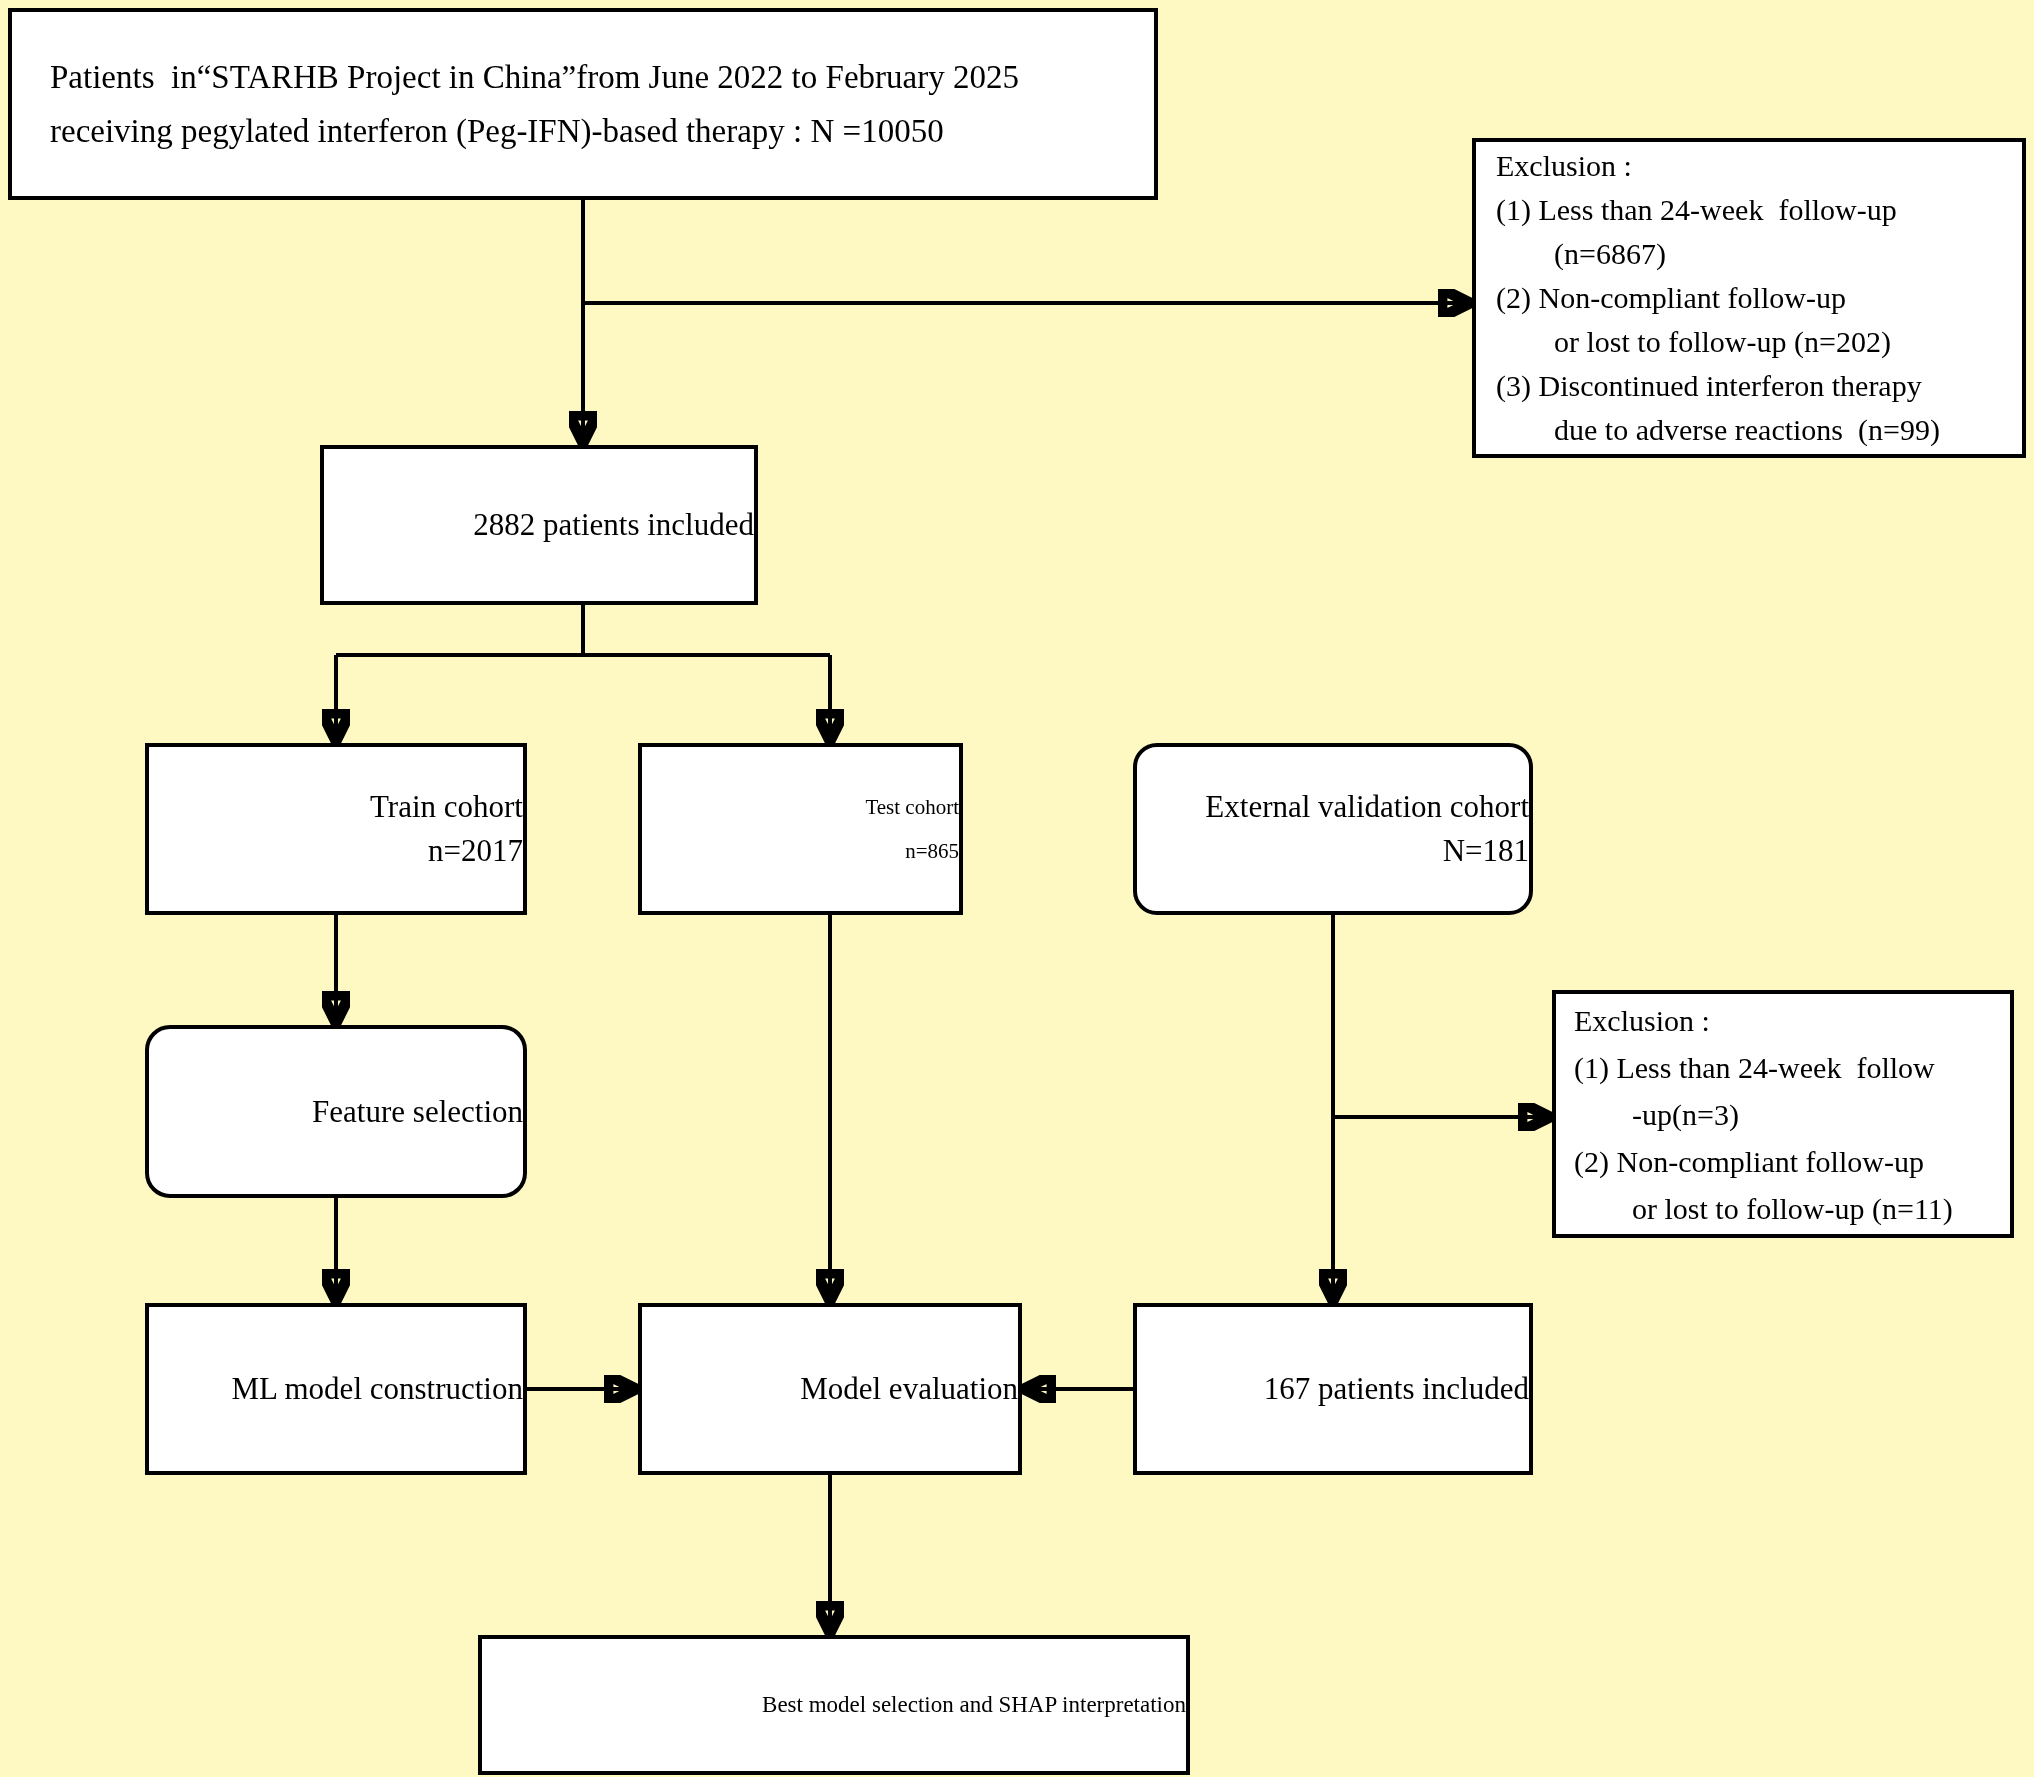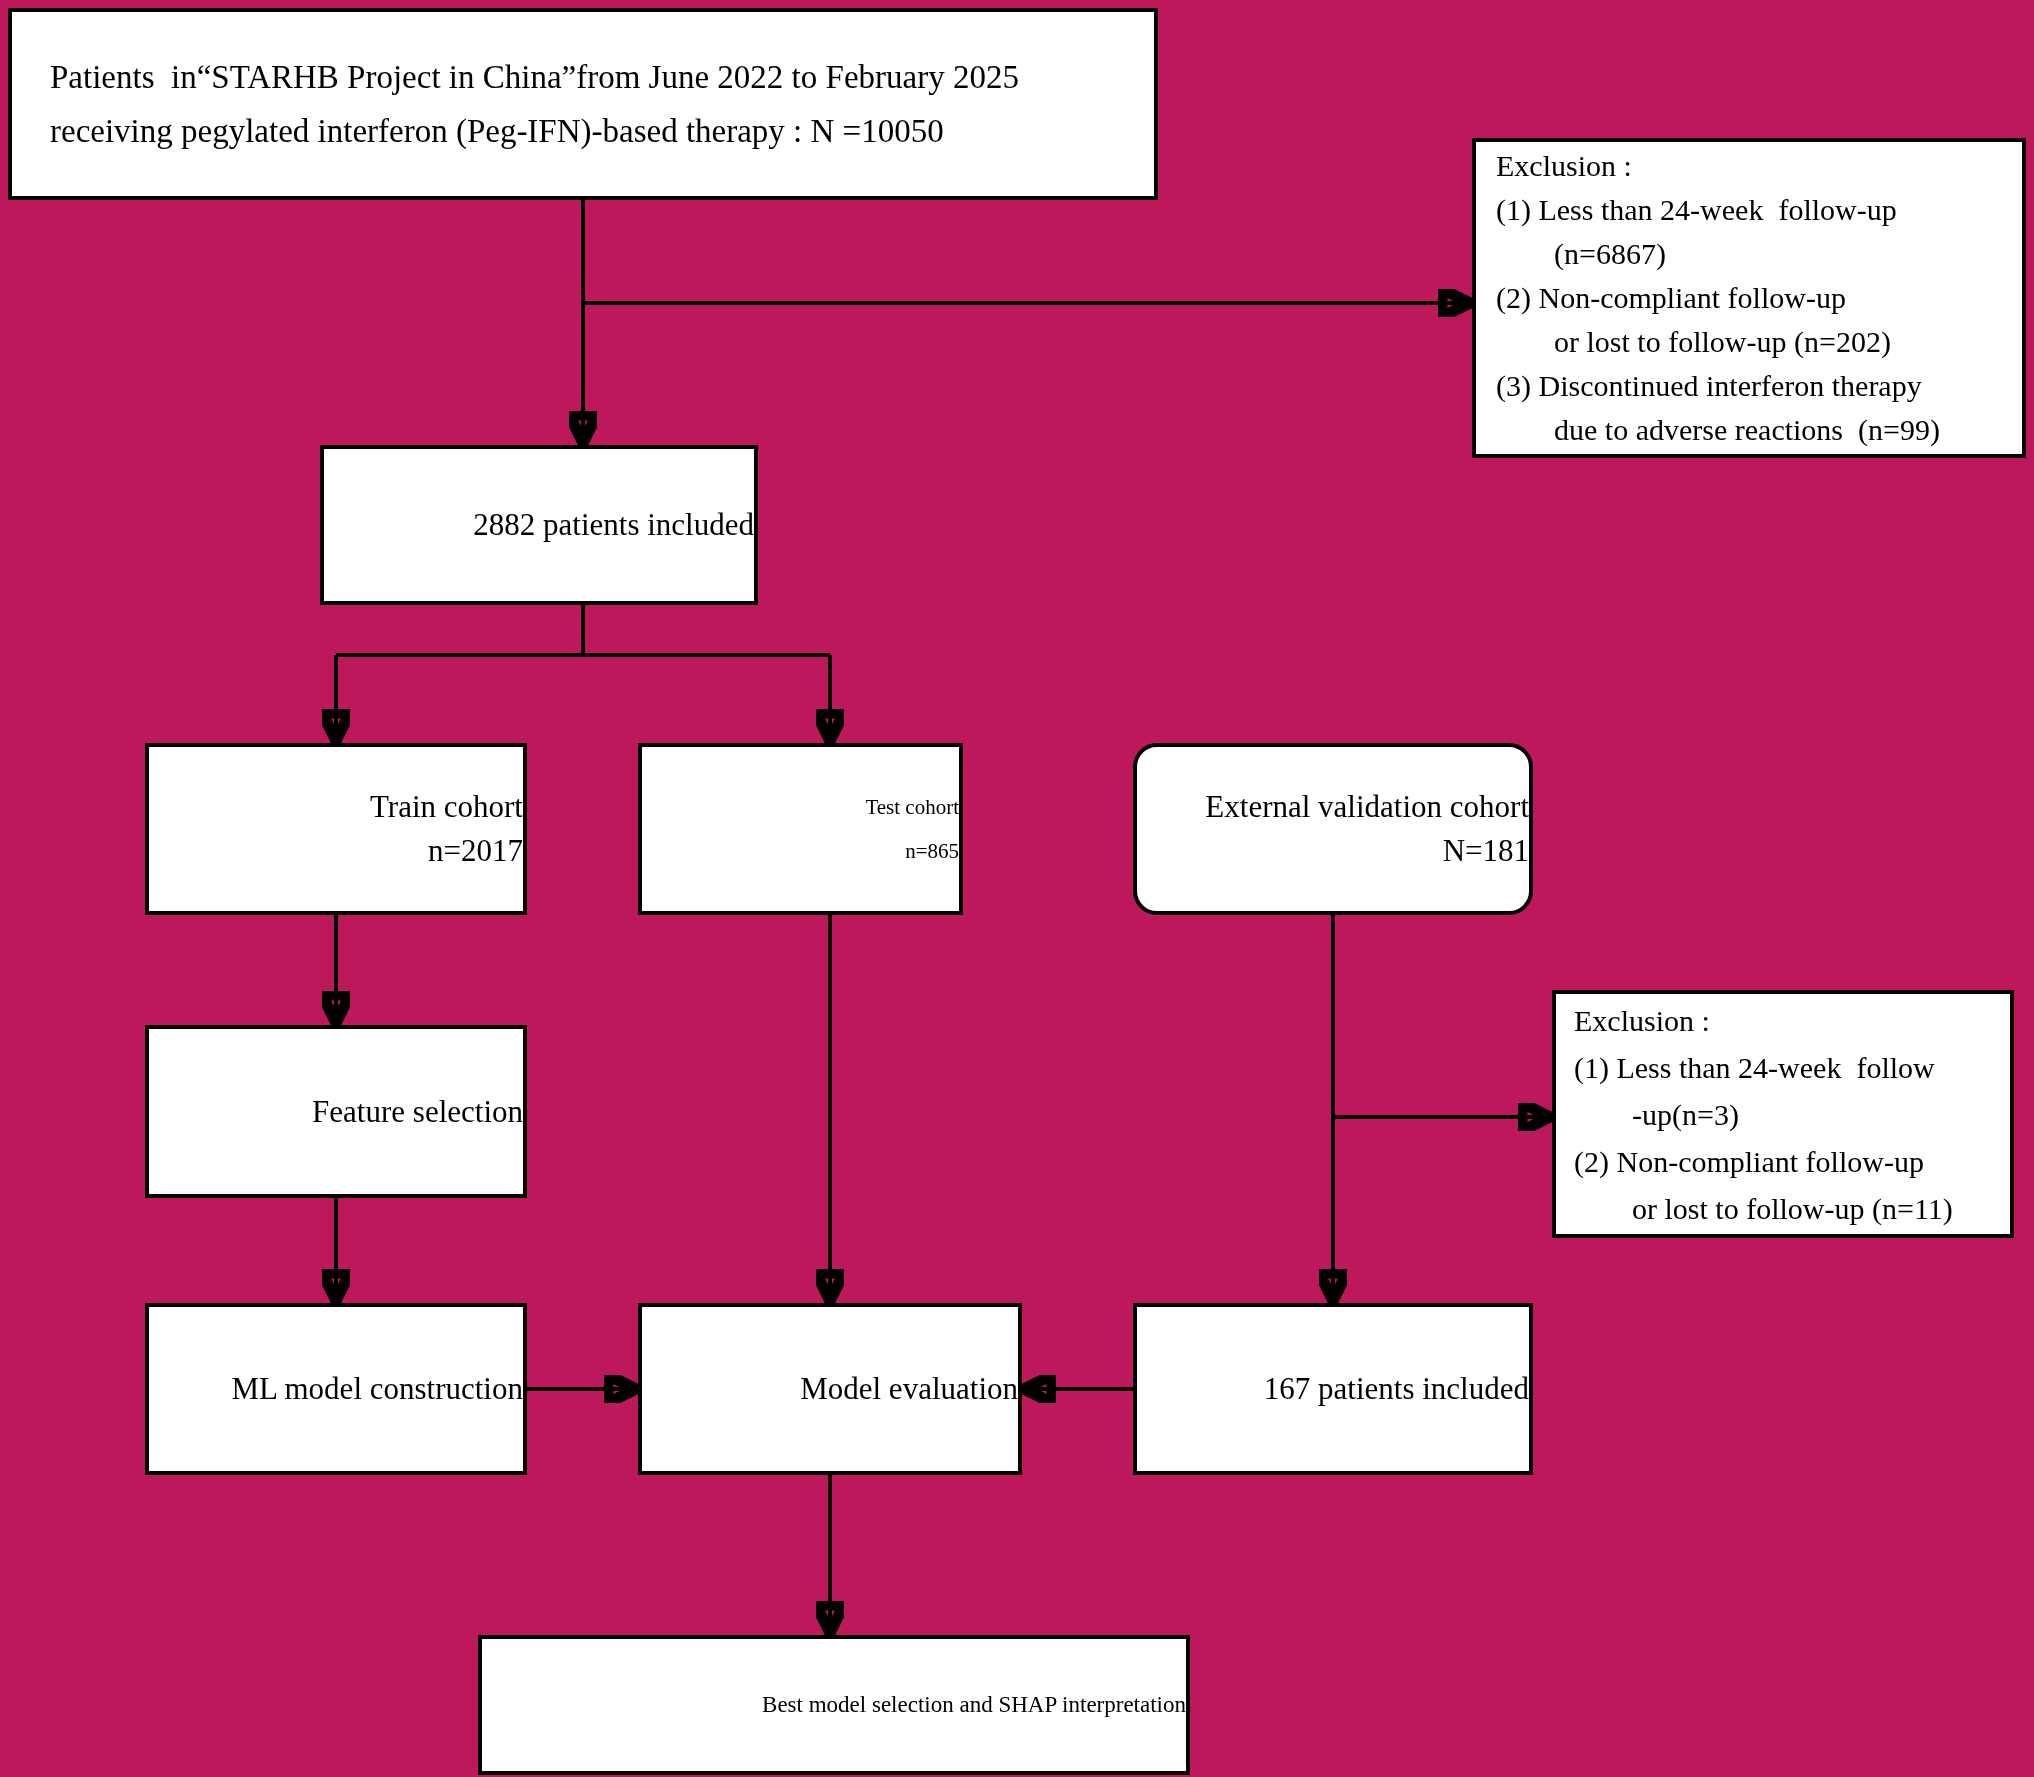--- a/index.html
+++ b/index.html
@@ -4,21 +4,21 @@
 <style>
   html, body {
     margin: 0;
     padding: 0;
     background: #ffffff;
   }
   .canvas {
     position: relative;
     width: 2034px;
     height: 1777px;
-    background: #be185d;
+    background: #fef9c3;
     font-family: "Liberation Serif", "DejaVu Serif", serif;
     color: #000000;
   }
   .connectors {
     position: absolute;
     left: 0; top: 0;
     width: 2034px;
     height: 1777px;
     pointer-events: none;
   }
@@ -40,21 +40,21 @@
   .box.left   { align-items: flex-start; text-align: left; }
   .tl { white-space: pre-wrap; }
 
   
   #box-source        { left: 8px;    top: 8px;    width: 1150px; height: 192px; padding-left: 38px; font-size: 33px; line-height: 54px; }
   #box-exclusion1    { left: 1472px; top: 138px;  width: 554px;  height: 320px; padding-left: 20px; padding-right: 6px; font-size: 30px; line-height: 44px; }
   #box-included      { left: 320px;  top: 445px;  width: 438px;  height: 160px; font-size: 31px; }
   #box-train         { left: 145px;  top: 743px;  width: 382px;  height: 172px; font-size: 31px; line-height: 44px; }
   #box-test          { left: 638px;  top: 743px;  width: 325px;  height: 172px; font-size: 21px; line-height: 44px; }
   #box-external      { left: 1133px; top: 743px;  width: 400px;  height: 172px; font-size: 31px; line-height: 44px; border-radius: 24px; }
-  #box-feature       { left: 145px;  top: 1025px; width: 382px;  height: 173px; font-size: 31px; }
+  #box-feature       { left: 145px;  top: 1025px; width: 382px;  height: 173px; font-size: 31px; border-radius: 25px; }
   #box-exclusion2    { left: 1552px; top: 990px;  width: 462px;  height: 248px; padding-left: 18px; padding-right: 6px; font-size: 30px; line-height: 47px; }
   #box-ml            { left: 145px;  top: 1303px; width: 382px;  height: 172px; font-size: 31px; }
   #box-evaluation    { left: 638px;  top: 1303px; width: 384px;  height: 172px; font-size: 31px; }
   #box-included167   { left: 1133px; top: 1303px; width: 400px;  height: 172px; font-size: 31px; }
   #box-best          { left: 478px;  top: 1635px; width: 712px;  height: 140px; font-size: 23px; }
 
   .ind { padding-left: 58px; }
 </style>
 </head>
 <body>

